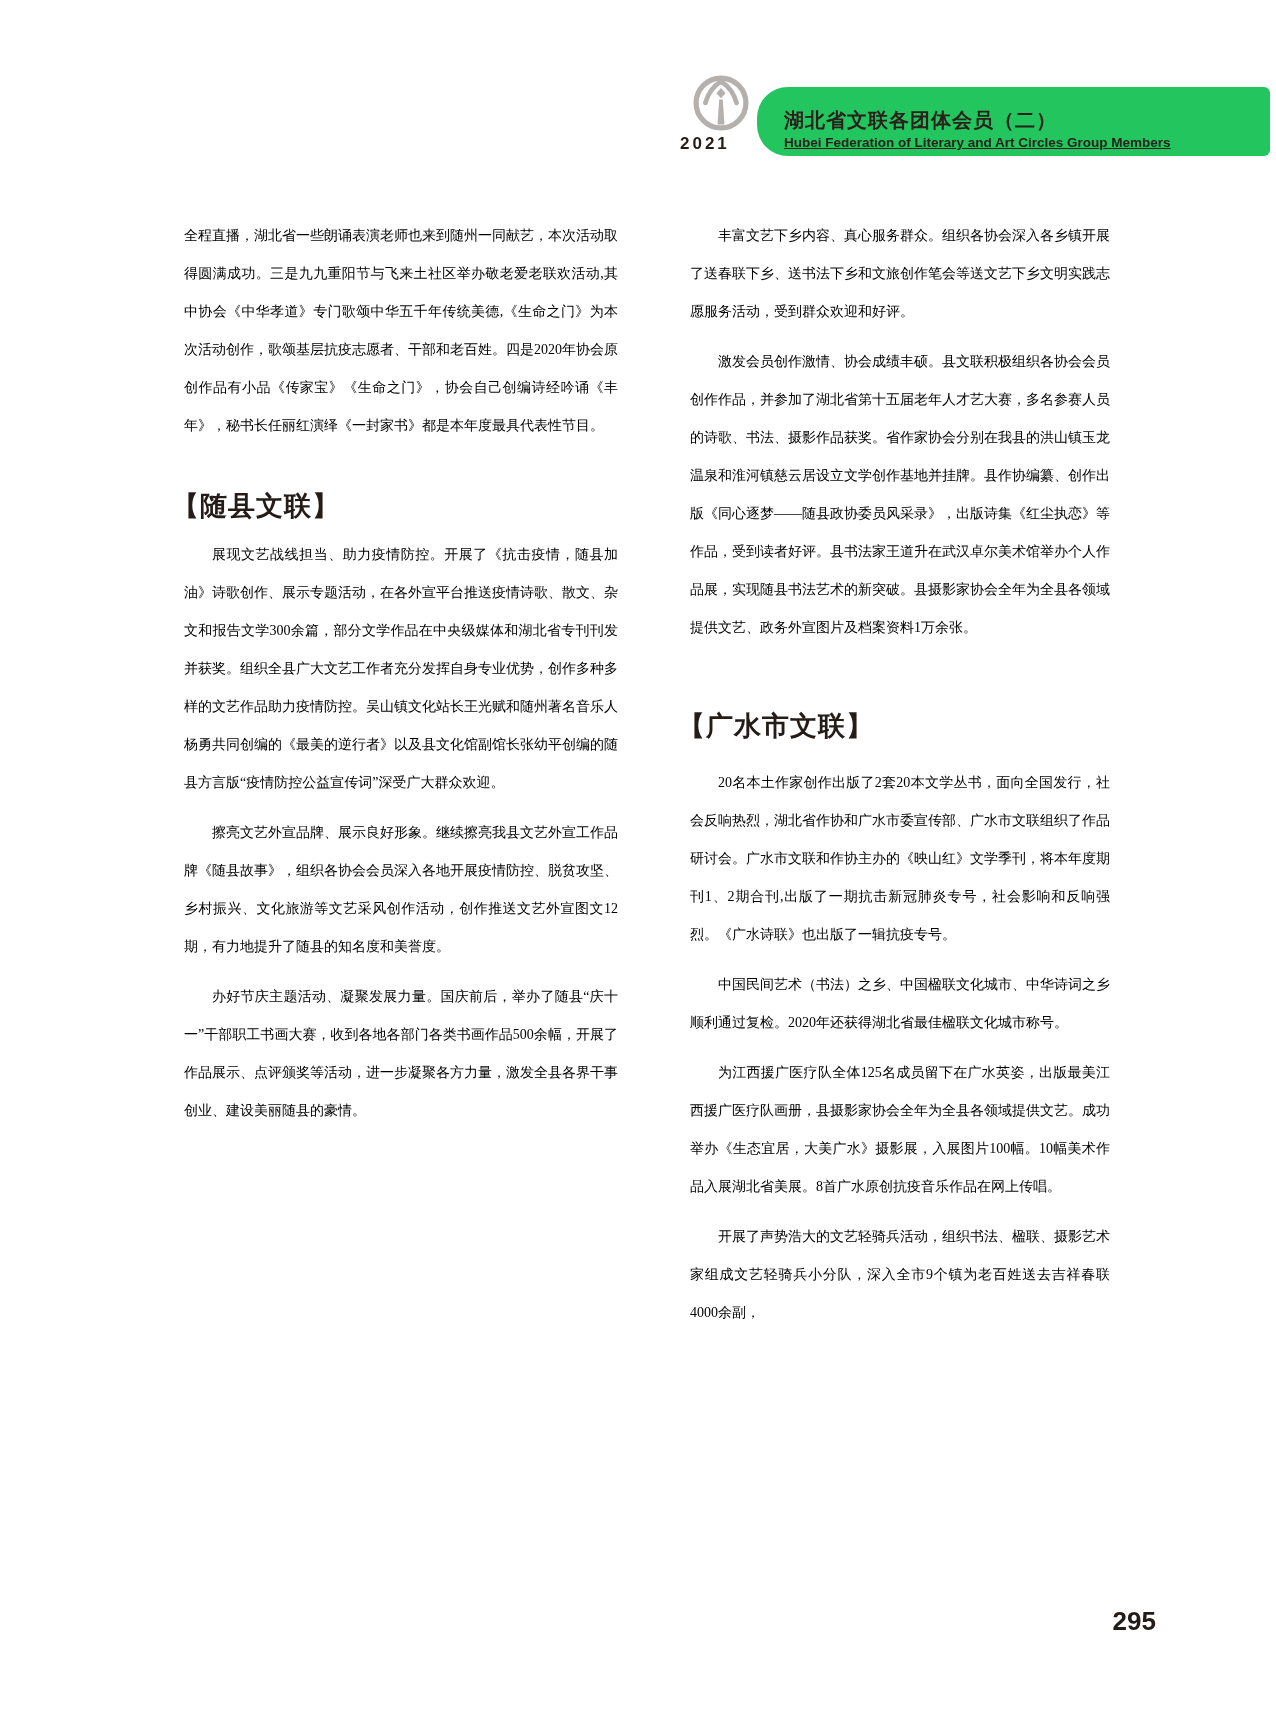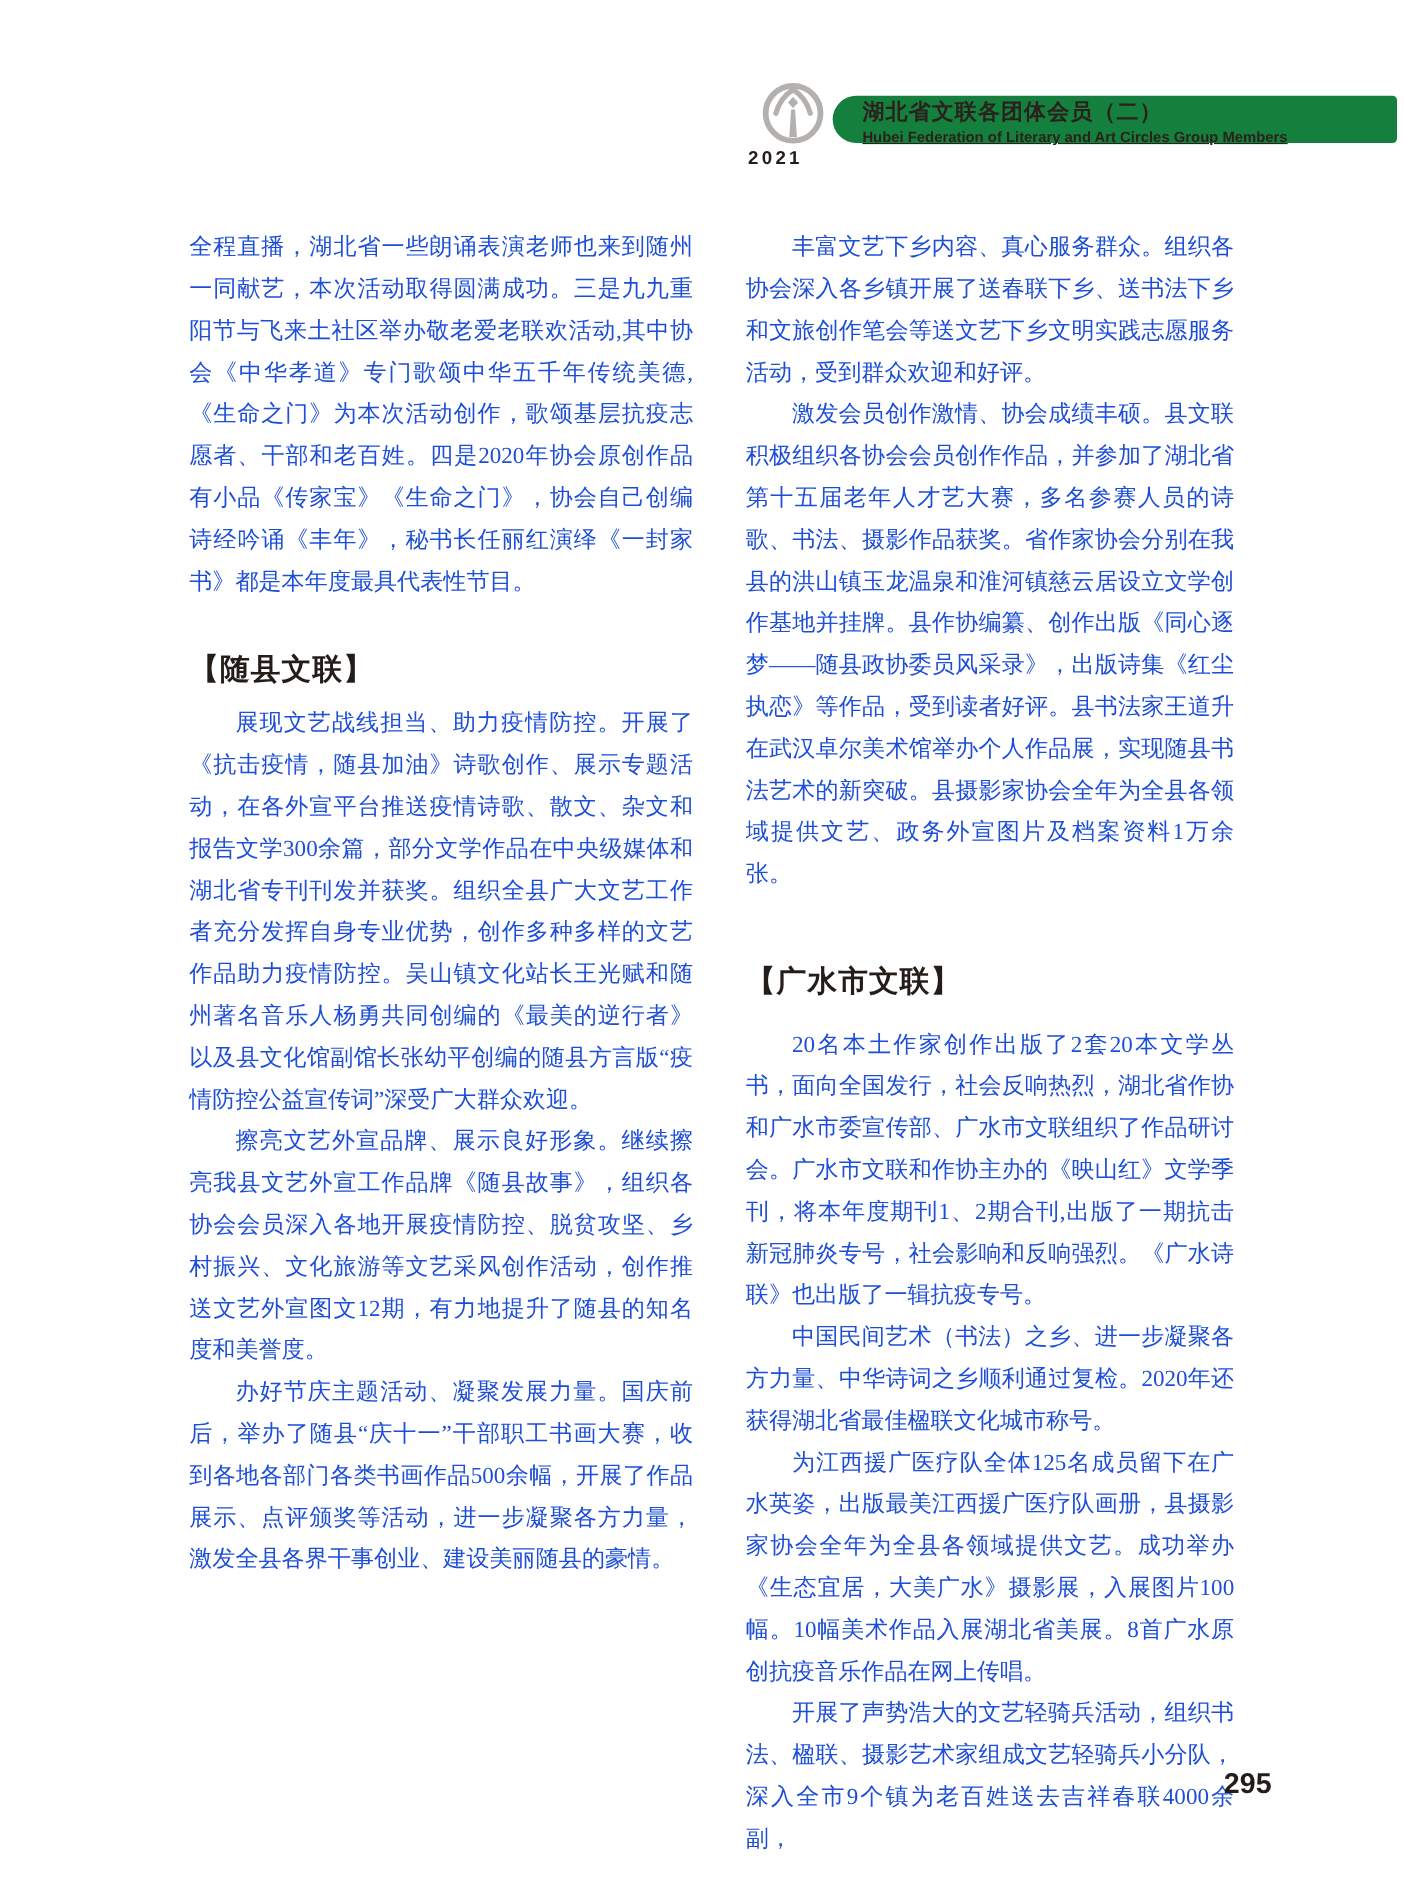--- a/index.html
+++ b/index.html
@@ -25,25 +25,25 @@
     font-family: "Liberation Sans", "DejaVu Sans", sans-serif;
     font-weight: 800;
     font-size: 17px;
     letter-spacing: 3px;
     color: #241c18;
     margin-top: 2px;
   }
   .header-band {
     position: absolute;
     left: 757px; top: 87px;
-    width: 513px; height: 43px;
-    background: #15803d;
+    width: 513px; height: 69px;
+    background: #22c55e;
     border-radius: 31px 6px 6px 31px;
     box-sizing: border-box;
-    padding: 3px 0 0 27px;
+    padding: 21px 0 0 27px;
   }
   .header-title-cn {
     font-family: "Liberation Sans", "DejaVu Sans", sans-serif;
     font-weight: 900;
     font-size: 20px;
     letter-spacing: 1px;
     color: #2b211c;
     line-height: 24px;
   }
   .header-title-en {
@@ -58,26 +58,26 @@
 
   
   .col {
     position: absolute;
     top: 205px;
   }
   .col-left  { left: 172px; width: 458px; }
   .col-right { left: 678px; width: 444px; }
 
   .body-para {
-    margin: 0;
-    font-size: 21px;
+    margin: 12px;
+    font-size: 14px;
     line-height: 38px;
     text-align: justify;
     text-indent: 2em;
-    color: #1d4ed8;
+    color: #000000;
   }
   .no-indent { text-indent: 0; }
 
   .chapter-heading {
     font-family: "Liberation Sans", "DejaVu Sans", sans-serif;
     font-weight: 900;
     font-size: 42px;
     letter-spacing: 3px;
     text-align: center;
     line-height: 54px;
@@ -139,20 +139,20 @@
     <p class="body-para">办好节庆主题活动、凝聚发展力量。国庆前后，举办了随县“庆十一”干部职工书画大赛，收到各地各部门各类书画作品500余幅，开展了作品展示、点评颁奖等活动，进一步凝聚各方力量，激发全县各界干事创业、建设美丽随县的豪情。</p>
   </div>
 
   <div class="col col-right">
     <p class="body-para">丰富文艺下乡内容、真心服务群众。组织各协会深入各乡镇开展了送春联下乡、送书法下乡和文旅创作笔会等送文艺下乡文明实践志愿服务活动，受到群众欢迎和好评。</p>
     <p class="body-para">激发会员创作激情、协会成绩丰硕。县文联积极组织各协会会员创作作品，并参加了湖北省第十五届老年人才艺大赛，多名参赛人员的诗歌、书法、摄影作品获奖。省作家协会分别在我县的洪山镇玉龙温泉和淮河镇慈云居设立文学创作基地并挂牌。县作协编纂、创作出版《同心逐梦——随县政协委员风采录》，出版诗集《红尘执恋》等作品，受到读者好评。县书法家王道升在武汉卓尔美术馆举办个人作品展，实现随县书法艺术的新突破。县摄影家协会全年为全县各领域提供文艺、政务外宣图片及档案资料1万余张。</p>
 
     <h2 class="section-heading">【广水市文联】</h2>
 
     <p class="body-para">20名本土作家创作出版了2套20本文学丛书，面向全国发行，社会反响热烈，湖北省作协和广水市委宣传部、广水市文联组织了作品研讨会。广水市文联和作协主办的《映山红》文学季刊，将本年度期刊1、2期合刊,出版了一期抗击新冠肺炎专号，社会影响和反响强烈。《广水诗联》也出版了一辑抗疫专号。</p>
-    <p class="body-para">中国民间艺术（书法）之乡、进一步凝聚各方力量、中华诗词之乡顺利通过复检。2020年还获得湖北省最佳楹联文化城市称号。</p>
+    <p class="body-para">中国民间艺术（书法）之乡、中国楹联文化城市、中华诗词之乡顺利通过复检。2020年还获得湖北省最佳楹联文化城市称号。</p>
     <p class="body-para">为江西援广医疗队全体125名成员留下在广水英姿，出版最美江西援广医疗队画册，县摄影家协会全年为全县各领域提供文艺。成功举办《生态宜居，大美广水》摄影展，入展图片100幅。10幅美术作品入展湖北省美展。8首广水原创抗疫音乐作品在网上传唱。</p>
     <p class="body-para">开展了声势浩大的文艺轻骑兵活动，组织书法、楹联、摄影艺术家组成文艺轻骑兵小分队，深入全市9个镇为老百姓送去吉祥春联4000余副，</p>
   </div>
 
   <div class="page-number">295</div>
 
 </div>
 
 </body></html>

